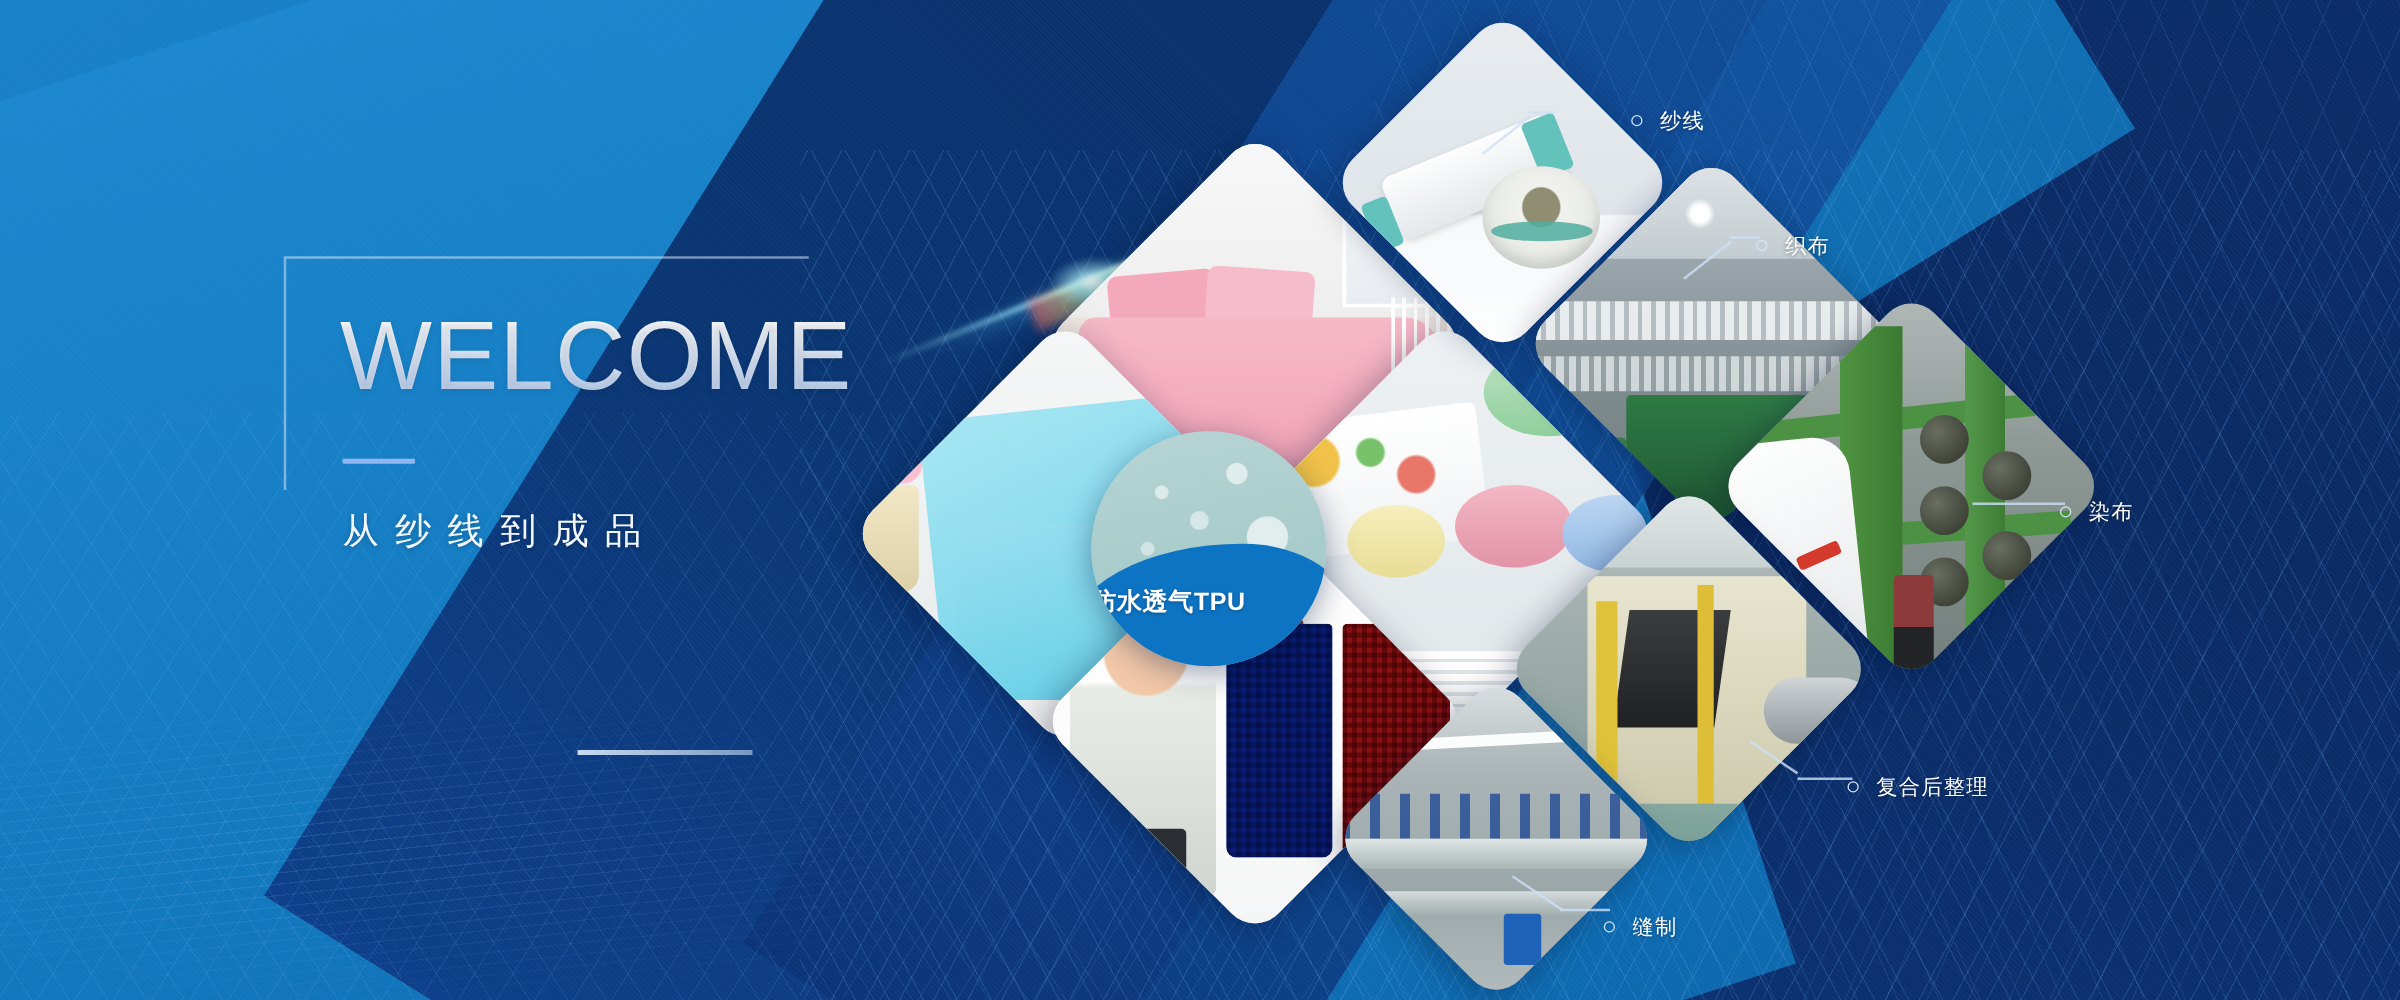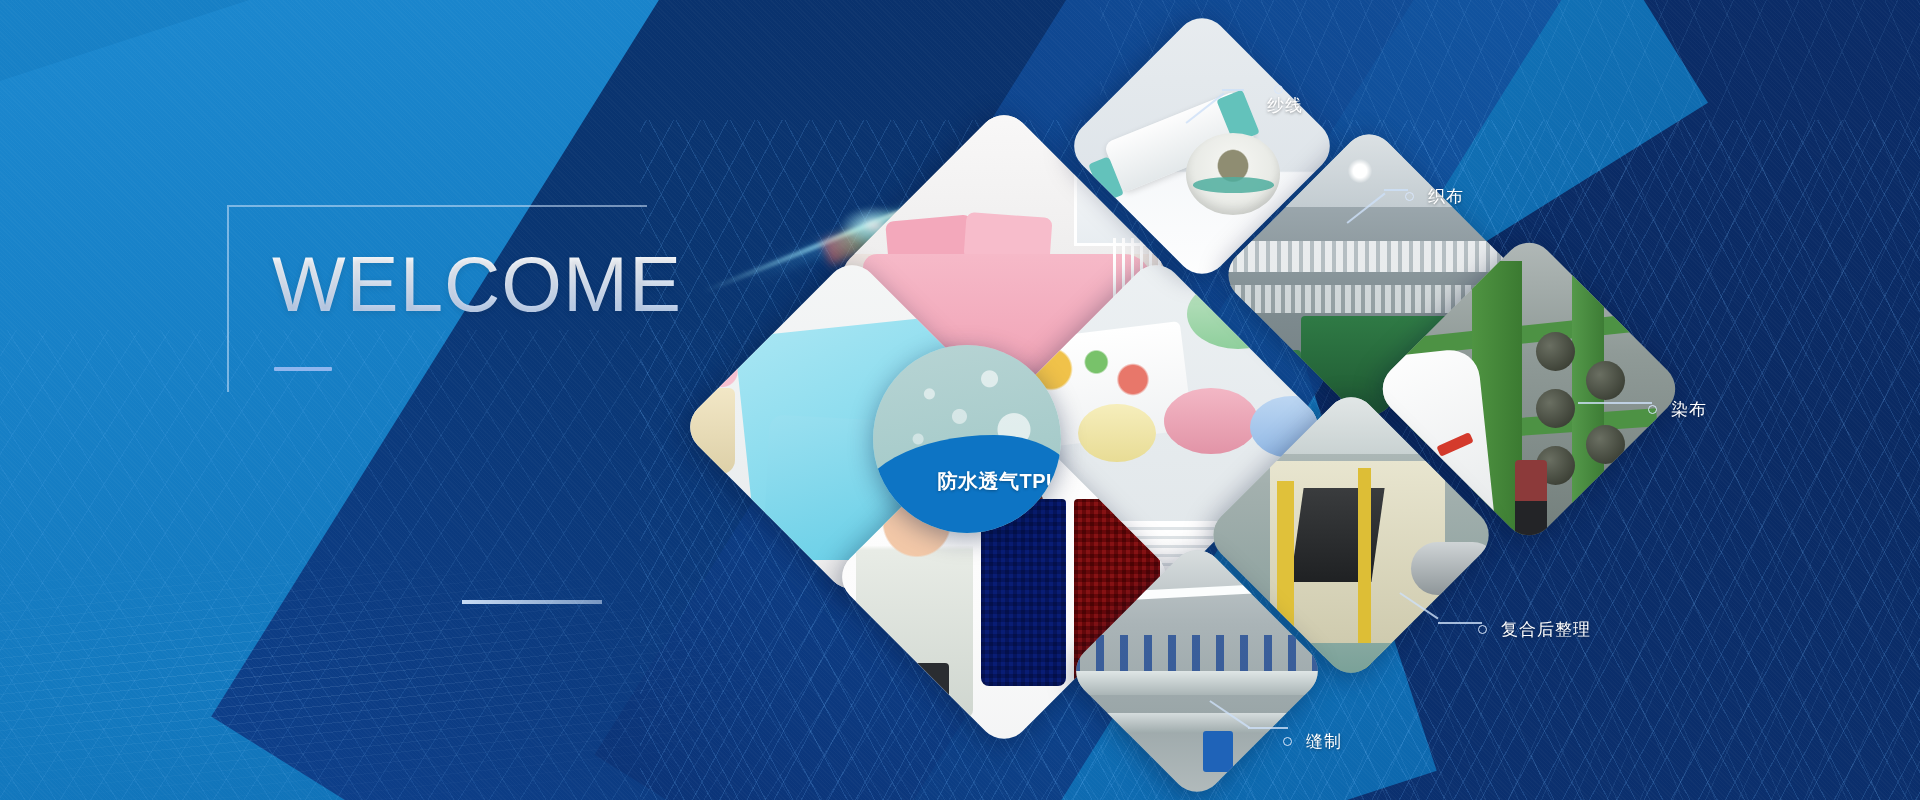--- a/index.html
+++ b/index.html
@@ -196,21 +196,21 @@
       radial-gradient(circle at 58% 60%, rgba(255,255,255,.4) 0 5px, transparent 6px),
       linear-gradient(170deg,#b7d4d4 0%, #a8cccb 55%, #9ec4c4 100%);
   }
   .tpu .wave {
     position:absolute; left:-10%; bottom:-6%; width:120%; height:58%;
     background:#0d74c4;
     border-radius:62% 38% 0 0 / 70% 52% 0 0;
   }
   .tpu .label {
     position:absolute; left:0; right:0; bottom:38px;
-    text-align:right; color:#fff; font-size:20px; font-weight:700;
+    text-align:left; color:#fff; font-size:20px; font-weight:700;
     letter-spacing:.5px; text-shadow:0 1px 3px rgba(0,0,0,.3);
   }
 
   
   .p-yarn   { left:1104px; top:48px;  width:196px; height:196px; }
   .p-weave  { left:1262px; top:168px; width:214px; height:214px; }
   .p-dye    { left:1418px; top:278px; width:222px; height:222px; }
   .p-comp   { left:1246px; top:430px; width:210px; height:210px; }
   .p-sew    { left:1104px; top:578px; width:186px; height:186px; }
 
@@ -434,21 +434,21 @@
   }
   .callout .txt {
     margin-left:14px; color:#ffffff; font-size:17px; letter-spacing:1px;
     white-space:nowrap; text-shadow:0 1px 3px rgba(0,0,0,.4);
   }
   .elbow-diag {
     position:absolute; height:1.6px; background:rgba(205,224,248,.8);
     transform-origin:left center; z-index:19;
   }
 
-  .co-yarn { left:1253px; top:85px;flex-direction:column; }
+  .co-yarn { left:1305px; top:85px; }
   .co-weave{ left:1405px; top:185px; }
   .co-dye  { left:1648px; top:398px; }
   .co-comp { left:1478px; top:618px; }
   .co-sew  { left:1283px; top:730px; }
 </style>
 </head>
 <body>
 
 <div id="banner">
 
@@ -469,20 +469,21 @@
     <div class="beam2"></div>
     <div class="beam"></div>
     <div class="rainbow"></div>
     <div class="core"></div>
   </div>
 
   <div class="copy">
     <div class="corner-frame"></div>
     <div class="welcome">WELCOME</div>
     <div class="dash"></div>
+    <div class="sub-cn">从纱线到成品</div>
   </div>
   <div class="btm-rule"></div>
 
   <div class="diamond c-bed">
     <div class="inner">
         <div class="ph fill-bed">
       <div class="wall"></div>
           <div class="win"></div>
       <div class="pil1"></div>
           <div class="pil2"></div>

